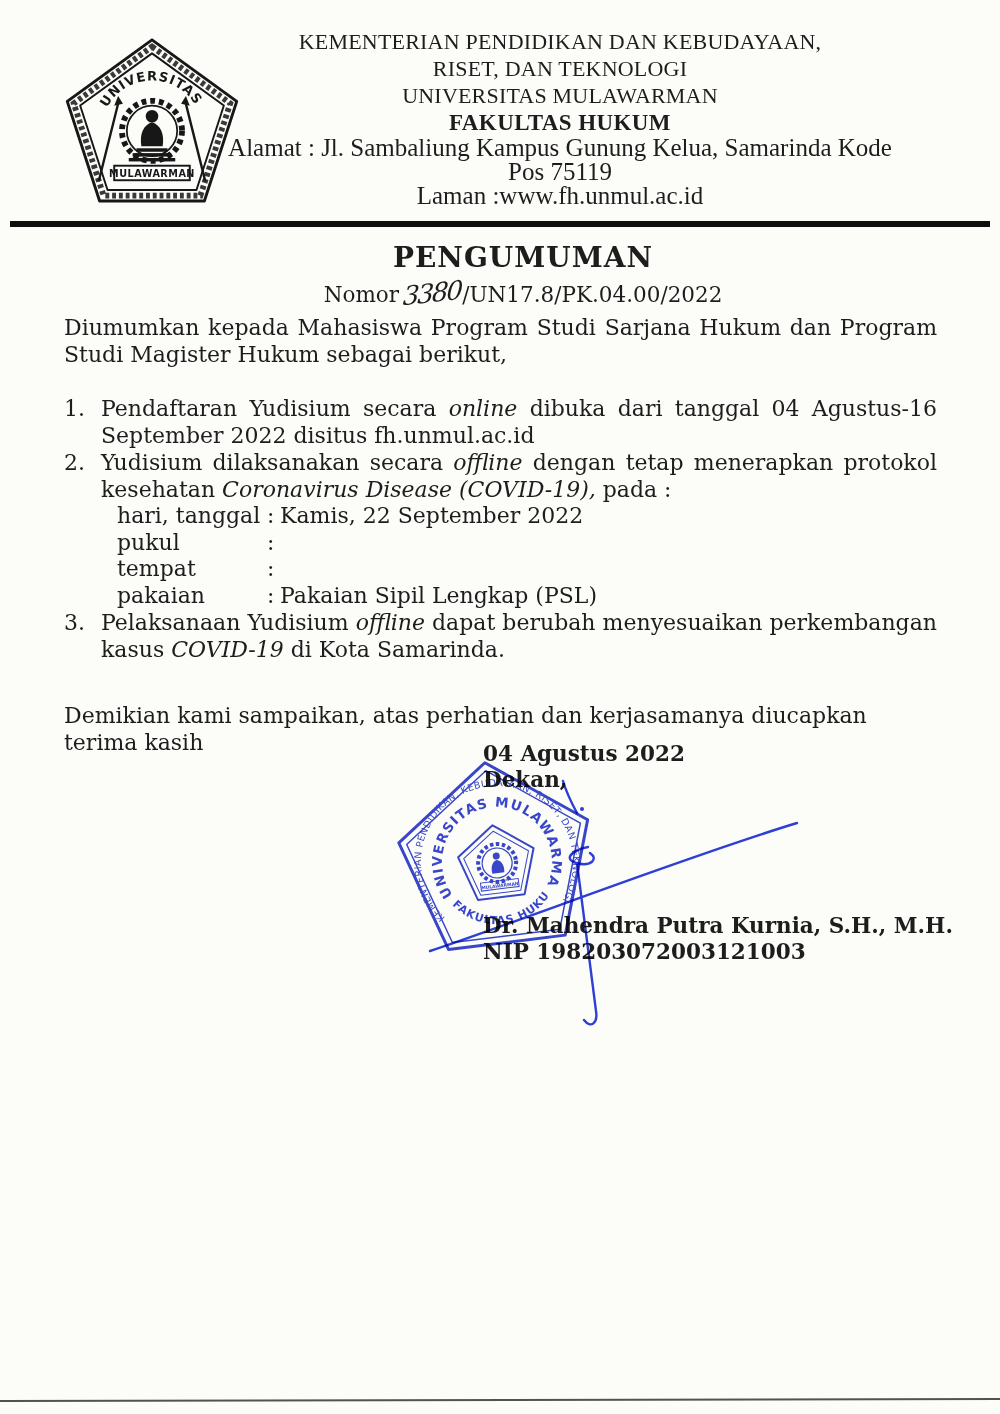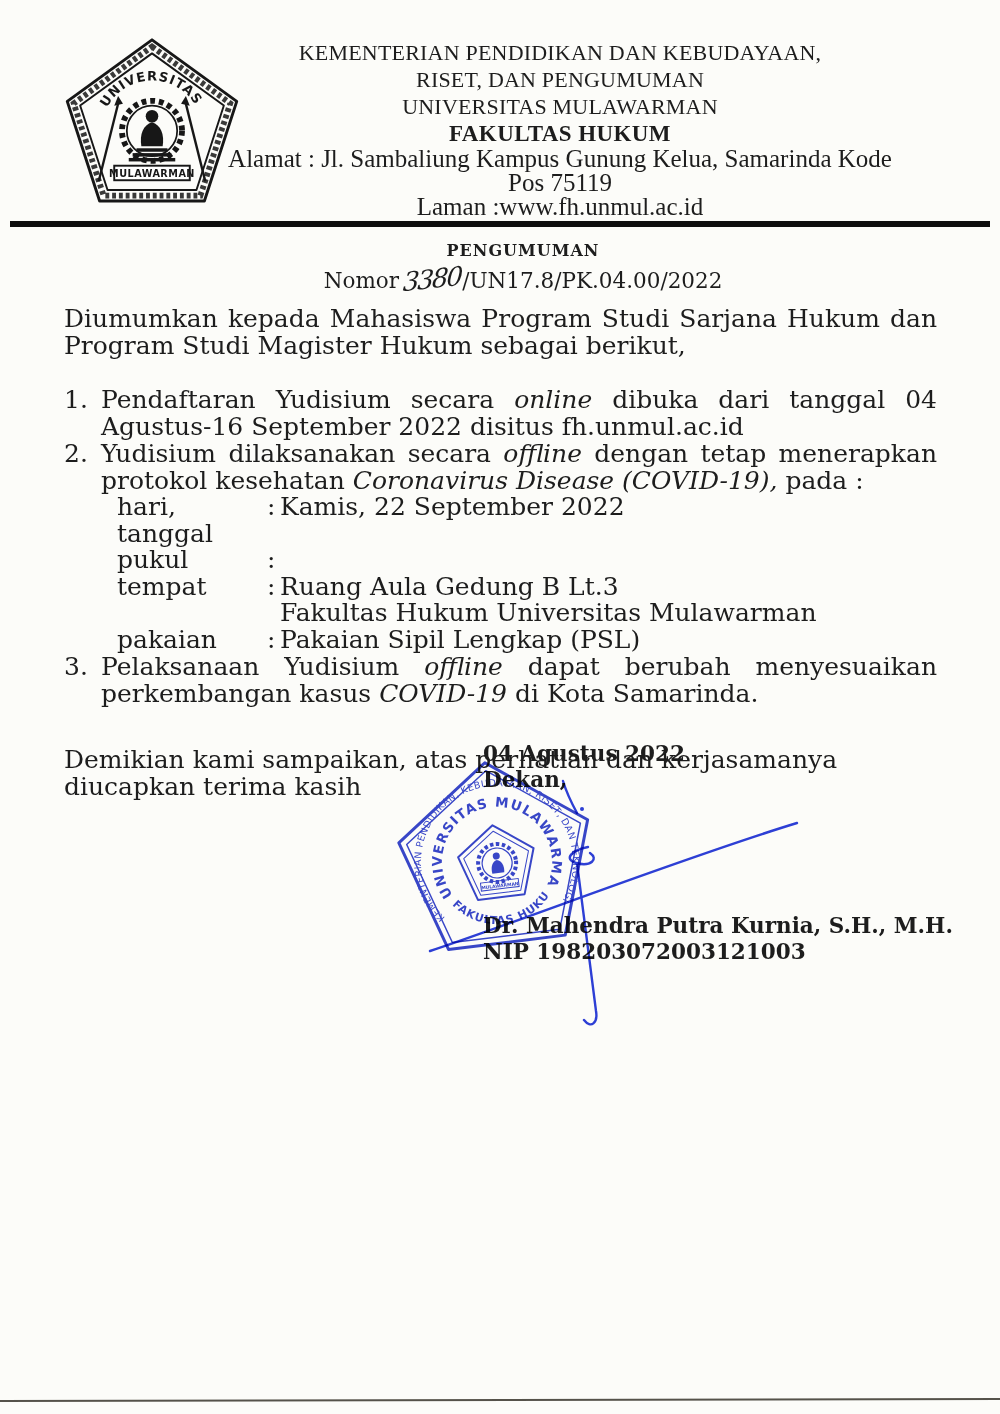--- a/index.html
+++ b/index.html
@@ -4,37 +4,37 @@
 <style>
   html,body{margin:0;padding:0;background:#9a9a9a;}
   .page{
     position:relative;width:1000px;height:1414px;margin:0 auto;
     background:#fcfcf9;color:#1d1d1d;overflow:hidden;
     font-family:"DejaVu Serif","Liberation Serif",serif;
   }
   
   .logo{position:absolute;left:60px;top:34px;width:184px;height:184px;}
   .letterhead{
-    position:absolute;left:228px;top:39px;width:664px;text-align:center;
+    position:absolute;left:228px;top:28px;width:664px;text-align:center;
     font-family:"Liberation Serif",serif;line-height:27px;font-size:22px;
   }
   .lh-min{letter-spacing:.2px;}
   .lh-fac{font-weight:bold;font-size:23px;letter-spacing:.4px;}
   .lh-small{font-size:25px;line-height:24px;}
   .rule{position:absolute;left:10px;top:221px;width:980px;height:6px;background:#0e0e0e;}
   
   .title-block{position:absolute;left:46px;top:241px;width:954px;text-align:center;}
-  .title-head{font-weight:bold;font-size:16px;letter-spacing:1px;}
+  .title-head{font-weight:bold;font-size:28px;letter-spacing:1px;}
   .title-nomor{font-size:21.5px;margin-top:4px;}
   .hand{
     display:inline-block;font-style:italic;font-size:26px;letter-spacing:-2px;
     transform:rotate(-6deg) skewX(-10deg);margin:0 1px 0 4px;
   }
   
-  .body{position:absolute;left:64px;top:305px;width:873px;font-size:25px;line-height:27px;}
+  .body{position:absolute;left:64px;top:314px;width:873px;font-size:22px;line-height:27px;}
   .opening{text-align:justify;margin:0 0 27px 0;}
   .li{display:flex;}
   .num{flex:none;width:37px;}
   .li-body{flex:1;text-align:justify;}
   .it{font-style:italic;}
   .drow{display:flex;line-height:26.5px;}
   .dlabel{flex:none;width:150px;margin-left:16px;}
   .dcolon{flex:none;width:13px;}
   .dval{flex:1;}
   .closing{margin-top:39px;}
@@ -80,21 +80,21 @@
       <text font-family="DejaVu Sans, sans-serif" font-size="13.5" font-weight="bold" fill="#171717" letter-spacing="1">
         <textPath href="#logoTopArc" startOffset="4">UNIVERSITAS</textPath>
       </text>
       <rect x="56" y="136" width="78" height="15" fill="#ffffff" stroke="#171717" stroke-width="2"></rect>
       <text x="95" y="147.5" text-anchor="middle" font-family="DejaVu Sans, sans-serif" font-size="10" font-weight="bold" letter-spacing=".5" fill="#171717">MULAWARMAN</text>
     </svg>
   </div>
 
   <div class="letterhead">
     <div class="lh-min">KEMENTERIAN PENDIDIKAN DAN KEBUDAYAAN,</div>
-    <div class="lh-min">RISET, DAN PENGUMUMAN</div>
+    <div class="lh-min">RISET, DAN TEKNOLOGI</div>
     <div class="lh-min">UNIVERSITAS MULAWARMAN</div>
     <div class="lh-fac">FAKULTAS HUKUM</div>
     <div class="lh-small">Alamat : Jl. Sambaliung Kampus Gunung Kelua, Samarinda Kode Pos 75119</div>
     <div class="lh-small">Laman :www.fh.unmul.ac.id</div>
   </div>
 
   <div class="rule"></div>
 
   <div class="title-block">
     <div class="title-head">PENGUMUMAN</div>
@@ -118,24 +118,20 @@
           <div class="dcolon">:</div>
           <div class="dval">Kamis, 22 September 2022</div>
         </div>
         <div class="drow">
           <div class="dlabel">pukul</div>
           <div class="dcolon">:</div>
         </div>
         <div class="drow">
           <div class="dlabel">tempat</div>
           <div class="dcolon">:</div>
-          <div class="dval">
-            <div>Ruang Aula Gedung B Lt.3</div>
-            <div>Fakultas Hukum Universitas Mulawarman</div>
-          </div>
         </div>
         <div class="drow">
           <div class="dlabel">pakaian</div>
           <div class="dcolon">:</div>
           <div class="dval">Pakaian Sipil Lengkap (PSL)</div>
         </div>
       </div>
     </div>
 
     <div class="li">

